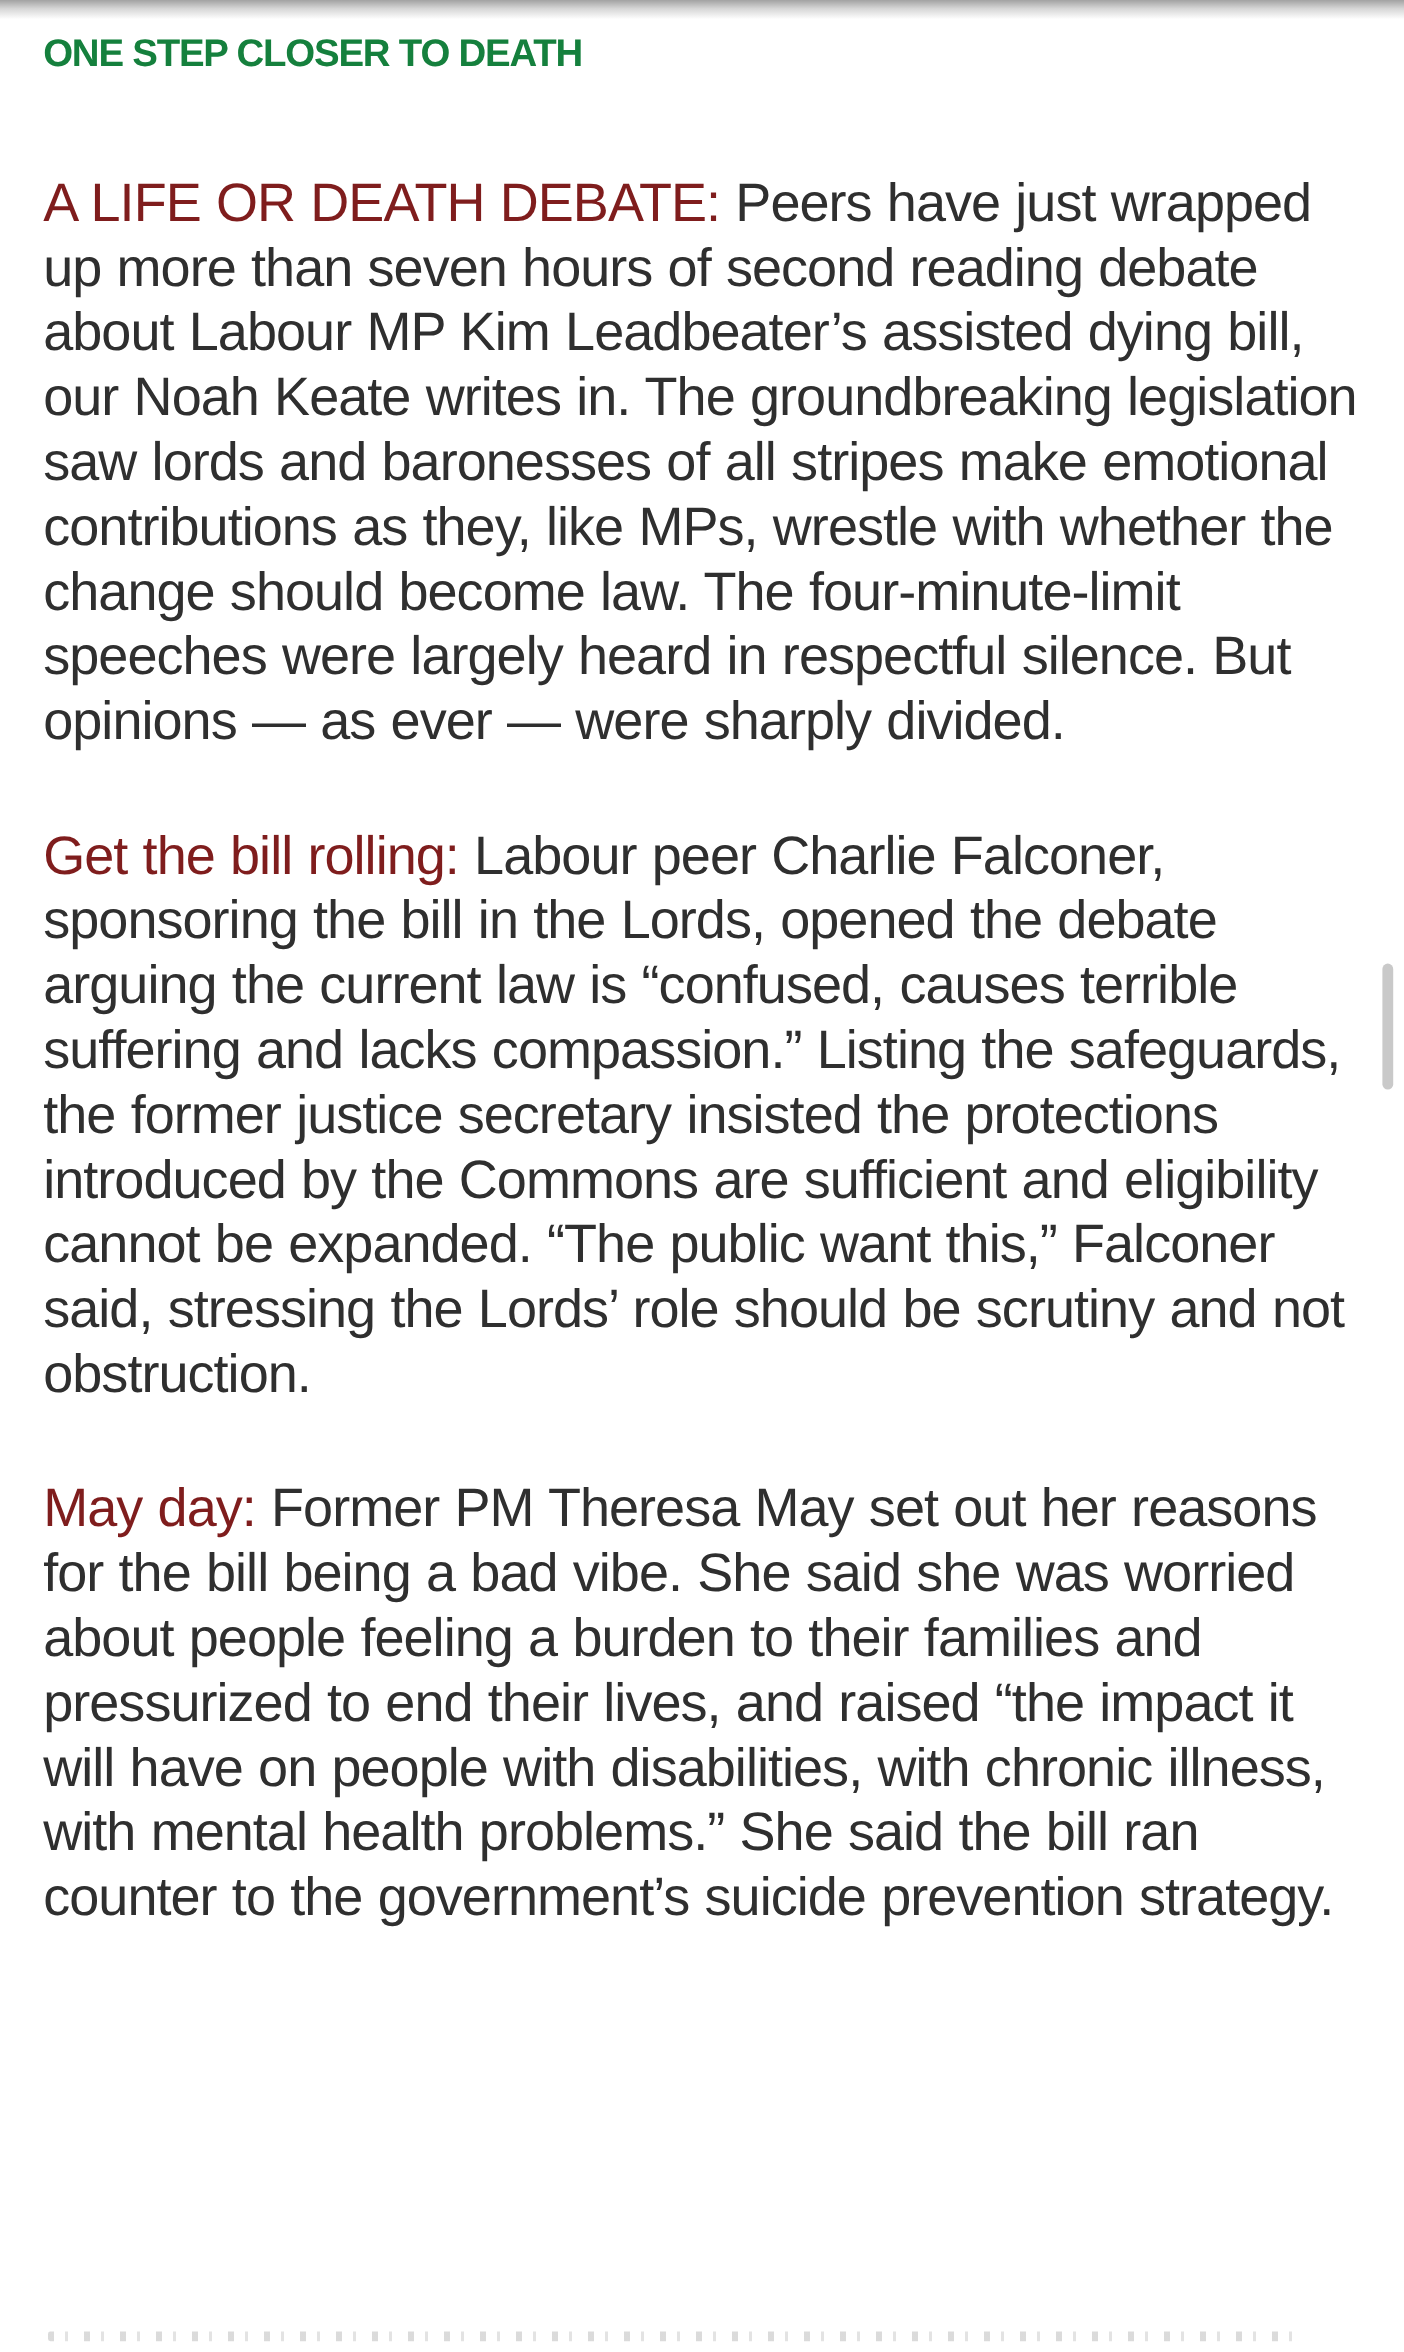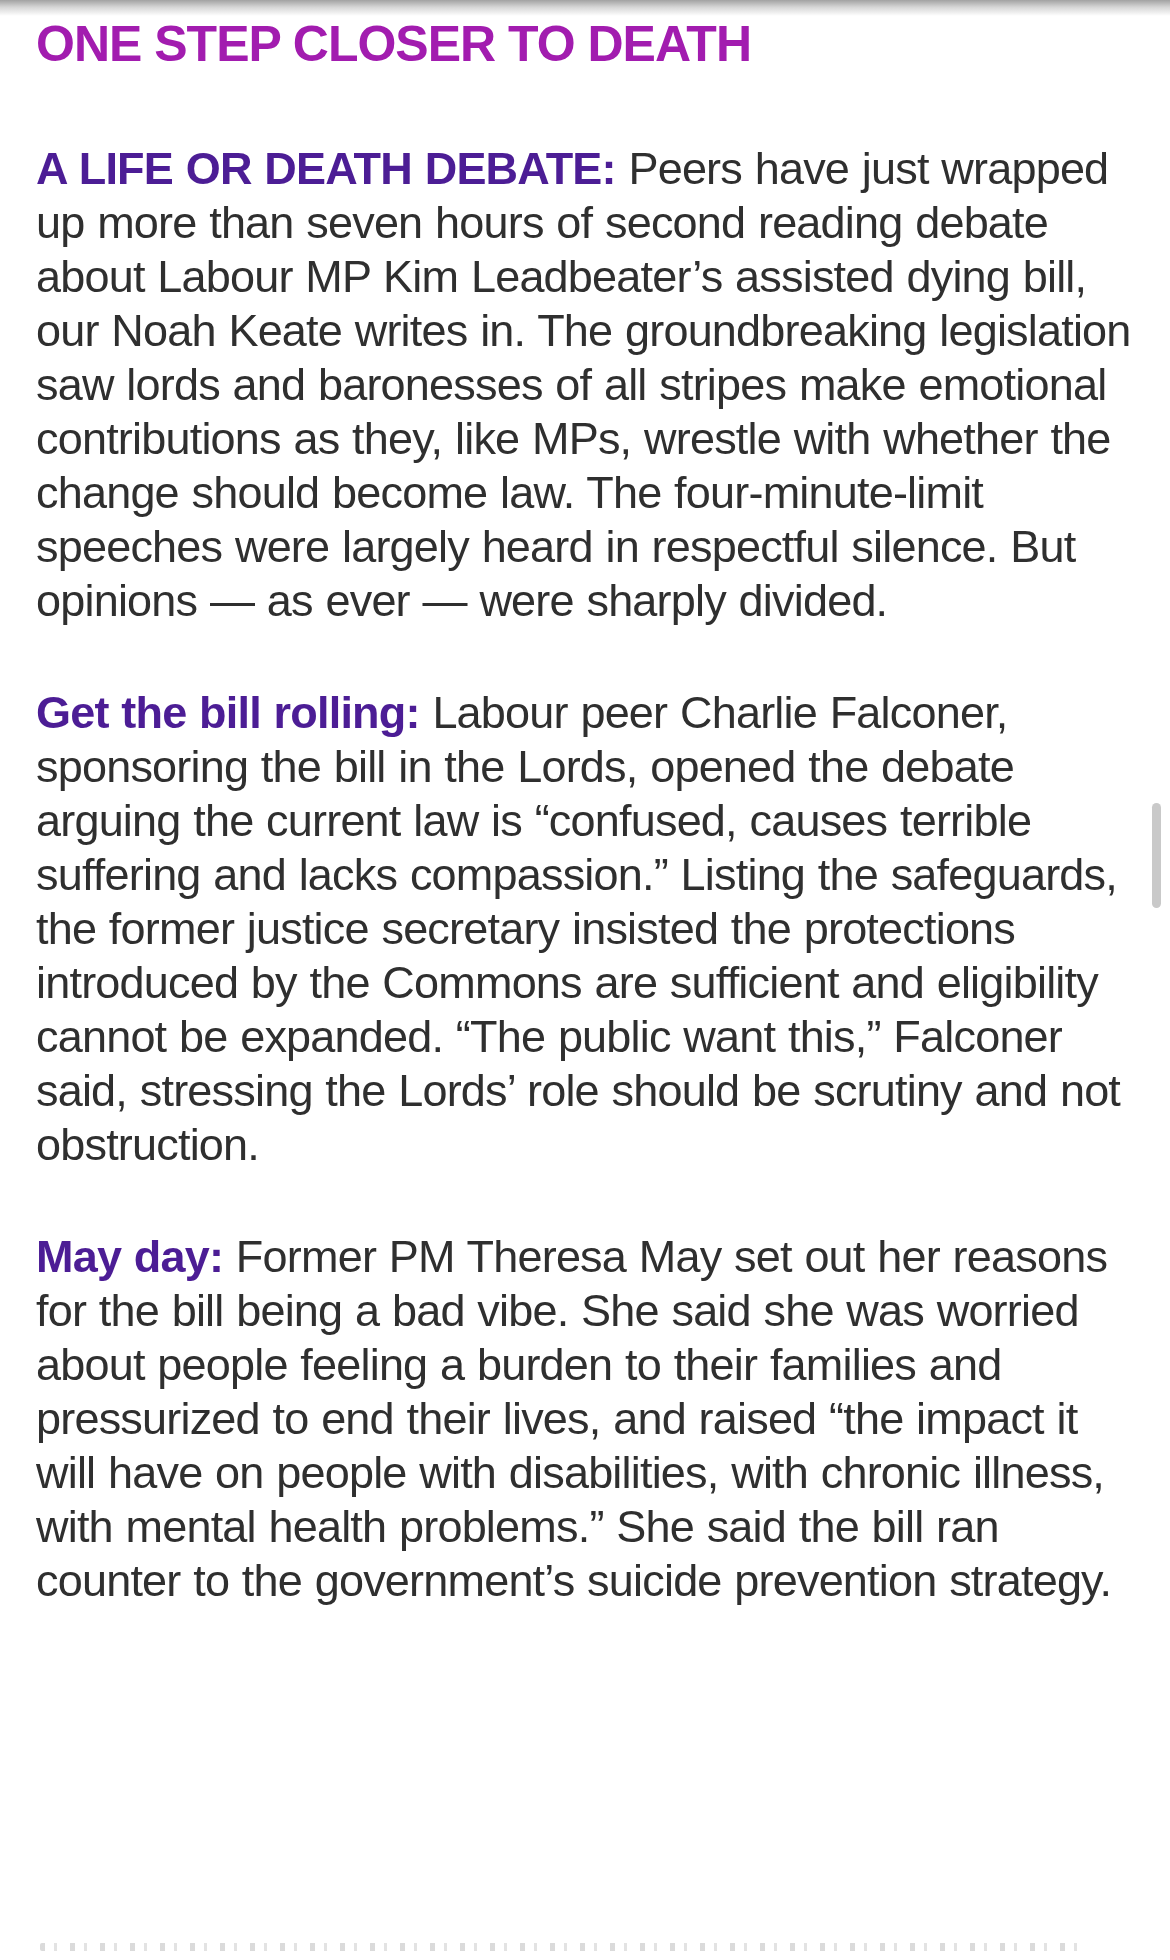--- a/index.html
+++ b/index.html
@@ -24,38 +24,38 @@
     z-index: 3;
   }
   .article {
     position: absolute;
     top: 0;
     left: 36px;
     width: 1104px;
   }
   .headline {
     margin: 16px 0 70px 0;
-    font-size: 50px;
+    font-size: 32px;
     line-height: 56px;
     font-weight: 700;
     letter-spacing: -1px;
-    color: #a21caf;
+    color: #15803d;
   }
   .para {
     margin: 0 0 58px 0;
     font-size: 45px;
     line-height: 54px;
     letter-spacing: -0.8px;
     color: #2f2f2f;
     word-spacing: 1px;
   }
   .para:last-of-type { margin-bottom: 0; }
   .para strong {
-    font-weight: 700;
-    color: #4c1d95;
+    font-weight: 400;
+    color: #7f1d1d;
   }
   .scrollbar-thumb {
     position: absolute;
     right: 9px;
     top: 803px;
     width: 9px;
     height: 105px;
     border-radius: 5px;
     background: #c9c9c9;
     z-index: 4;

